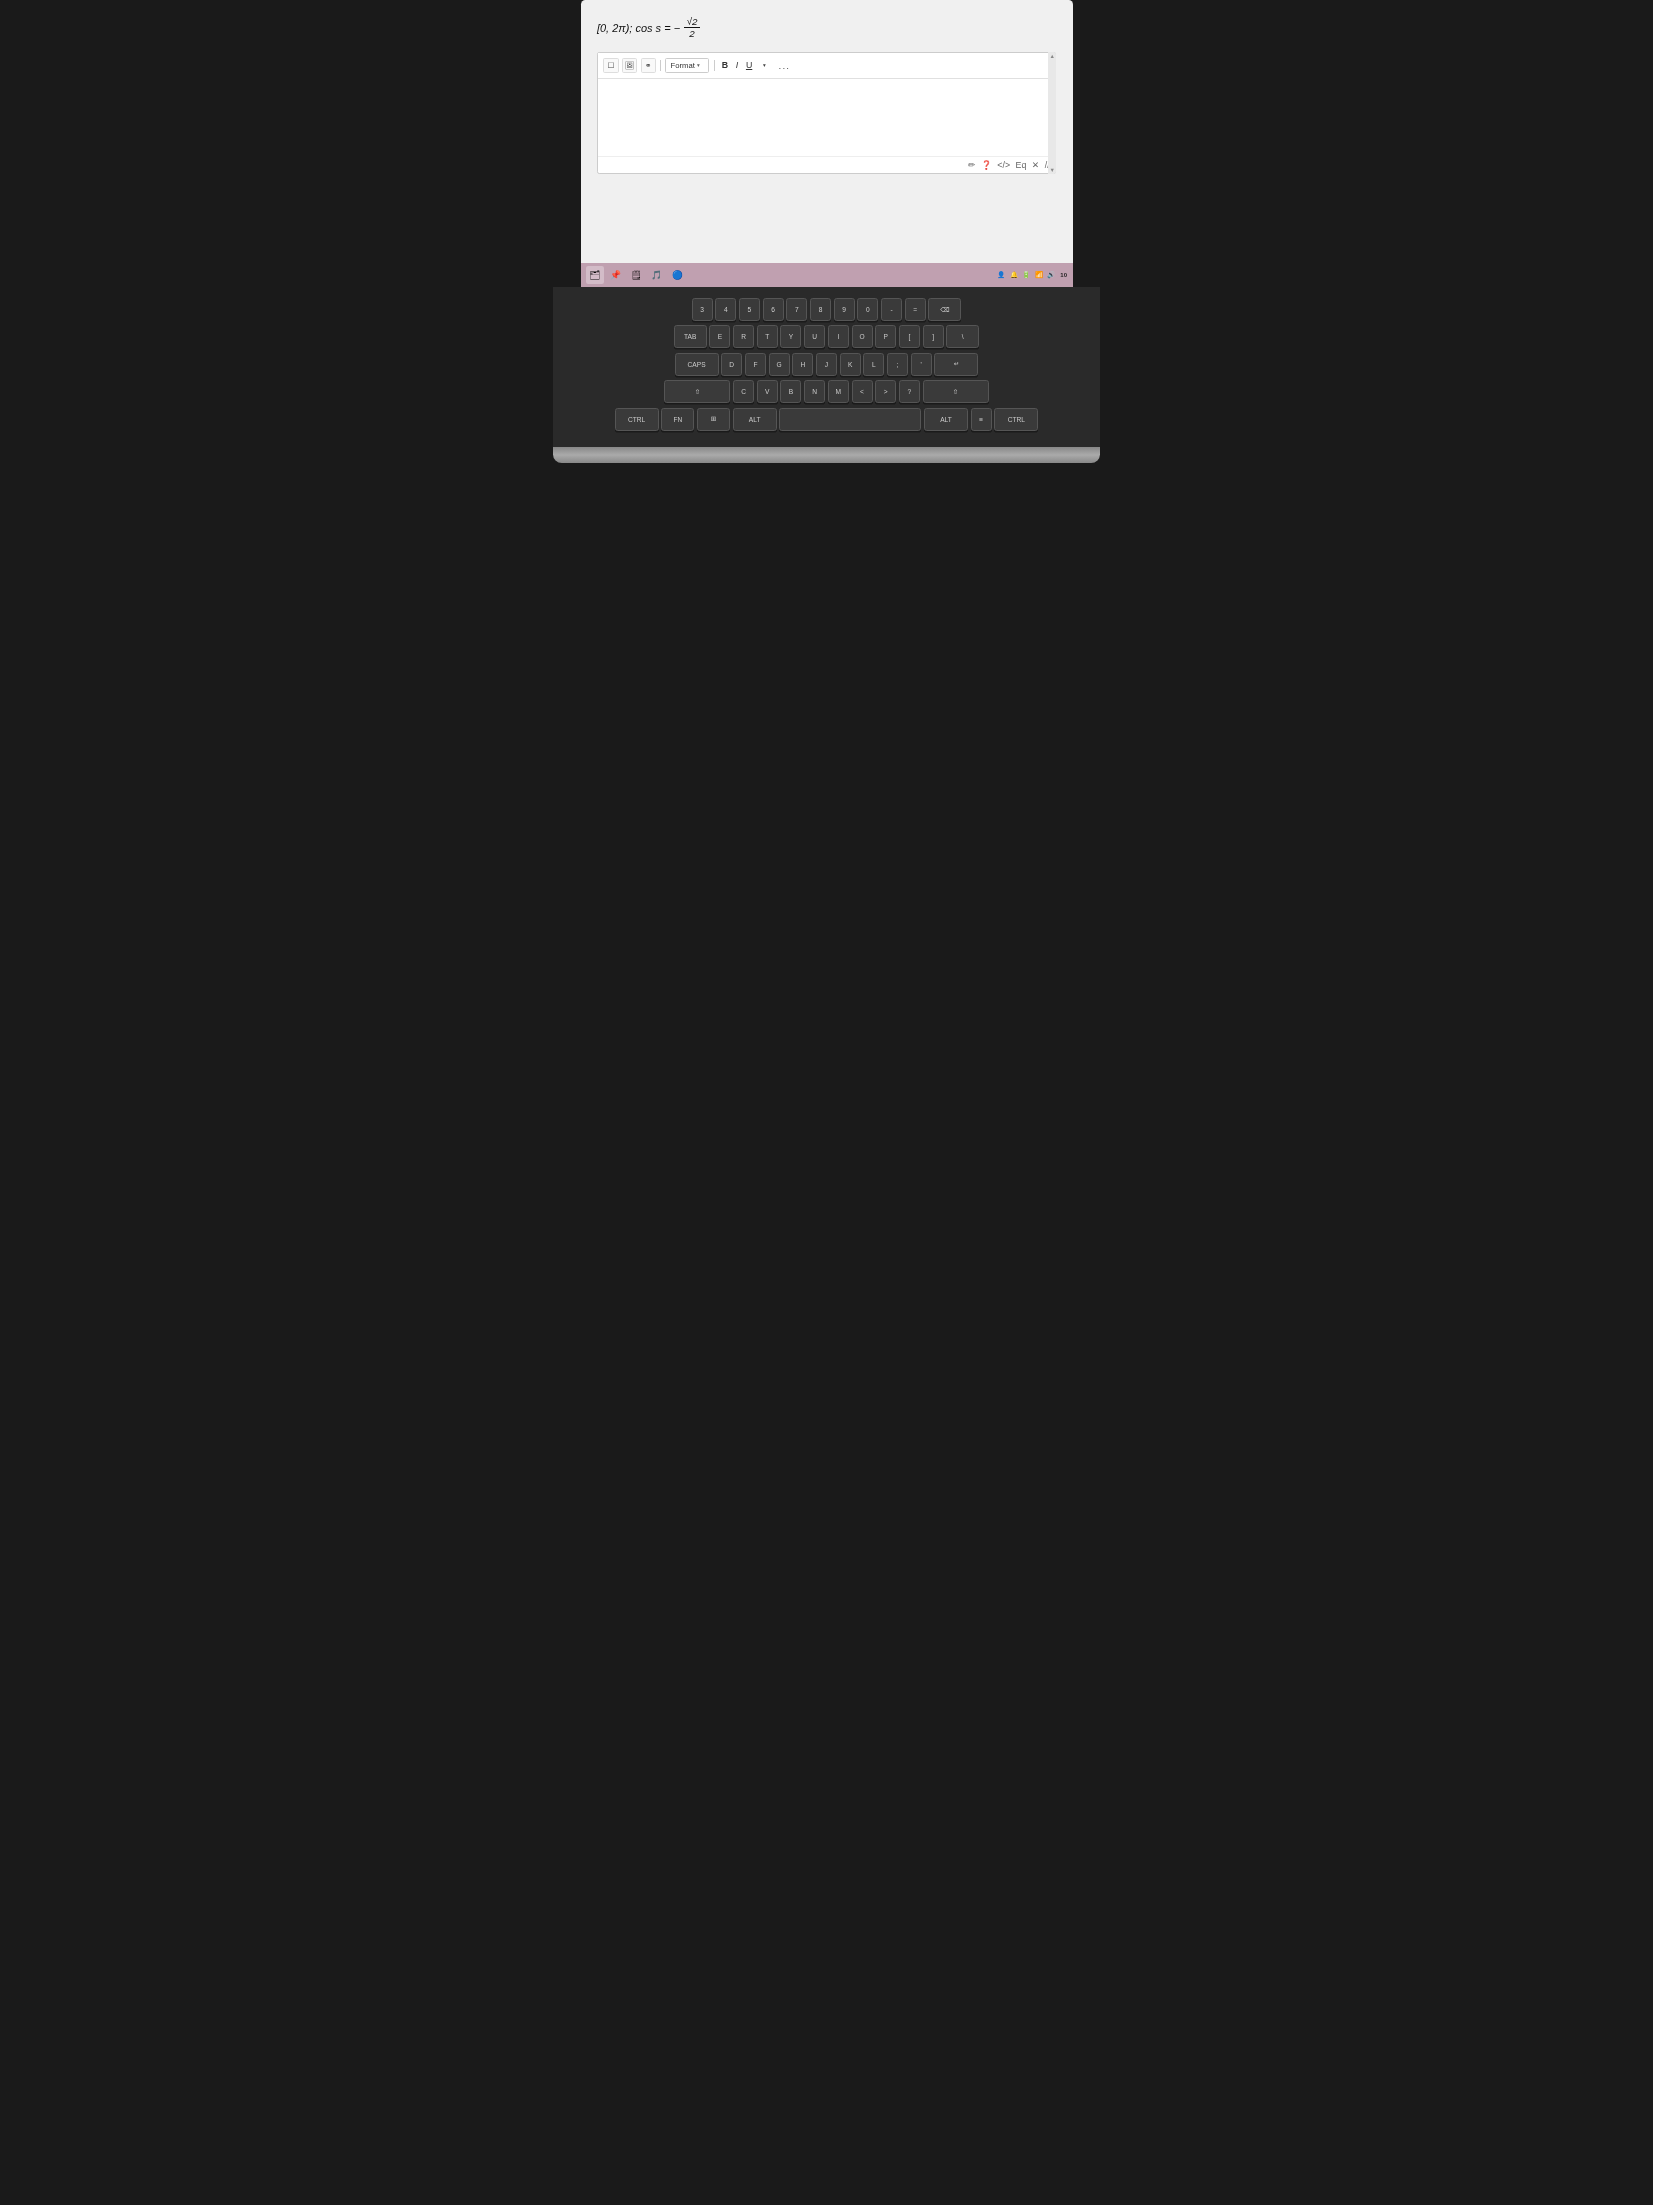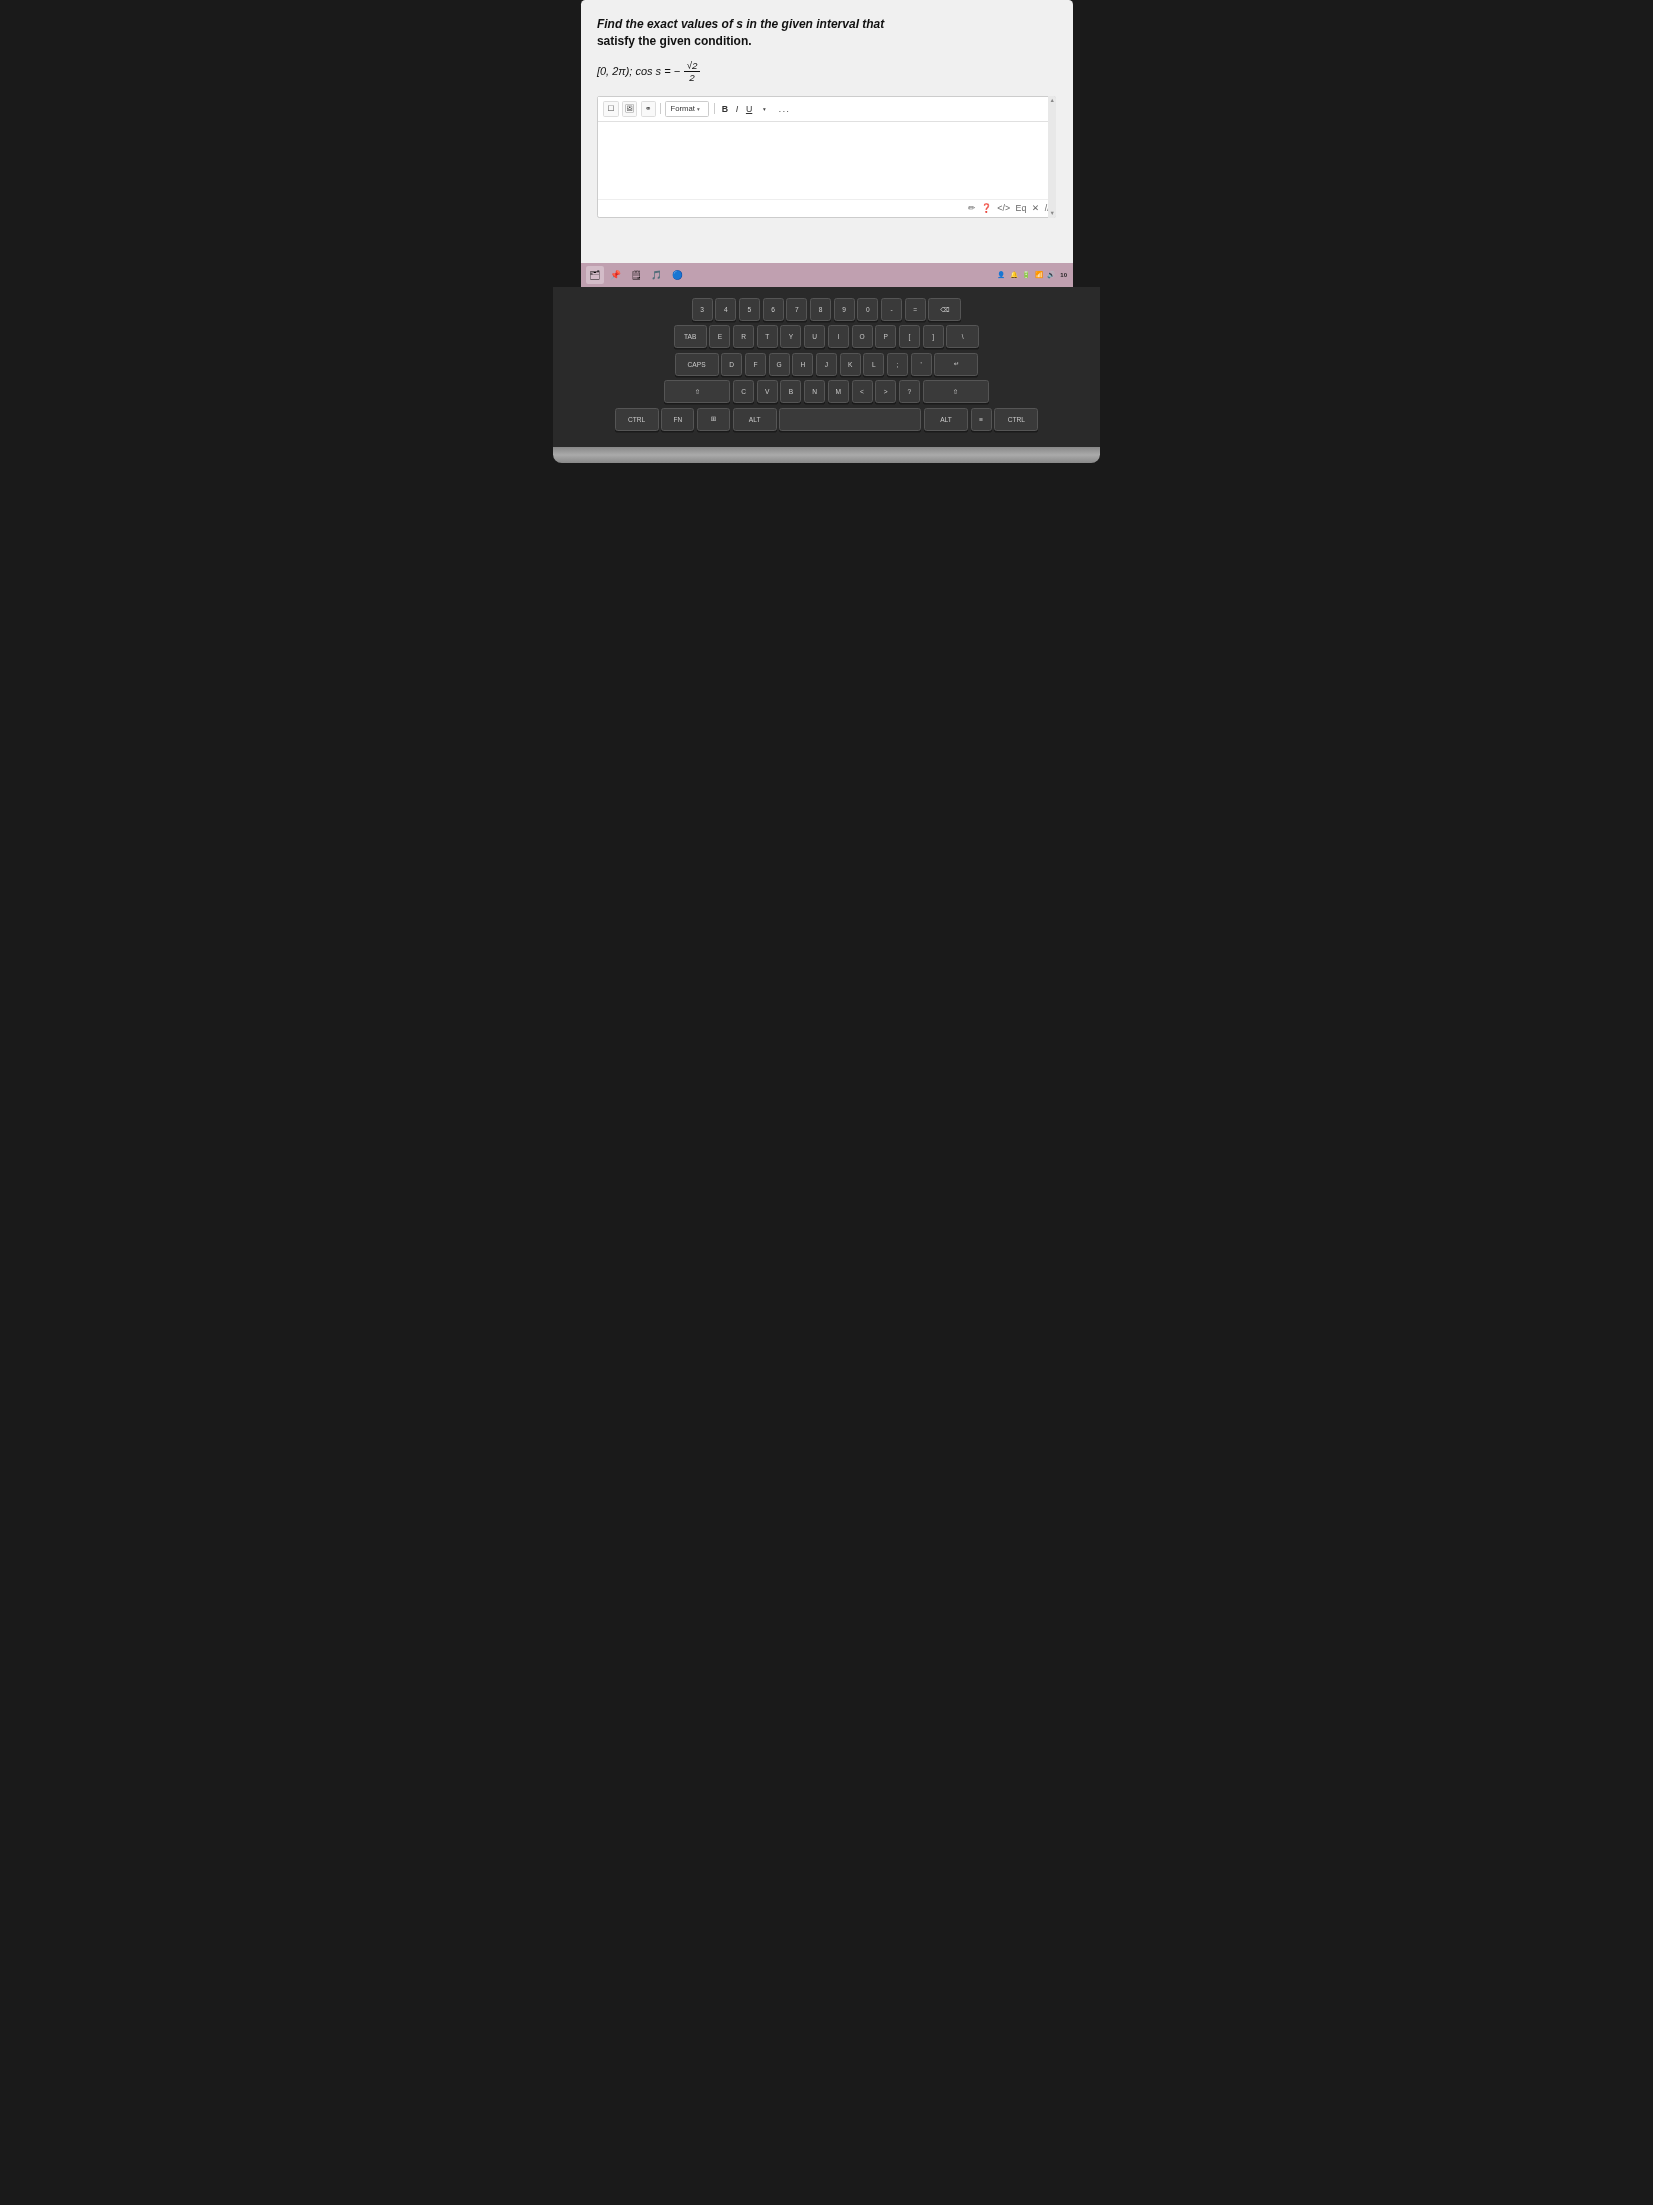--- a/index.html
+++ b/index.html
@@ -328,24 +328,20 @@
     .editor-wrapper {
       position: relative;
     }
   </style>
 </head>
 <body>
 
 <div class="screen-wrapper">
   <div class="screen">
 
-    <div class="problem-title">
-      <span>Find the exact values of s in the given interval </span><span>that</span><br>
-      <span class="normal">satisfy the given condition.</span>
-    </div>
 
     <div class="problem-equation">
       <span>[0, 2π); cos s = −</span>
       <span class="fraction">
         <span class="numerator">√2</span>
         <span class="denominator">2</span>
       </span>
     </div>
 
     <div class="editor-wrapper">

